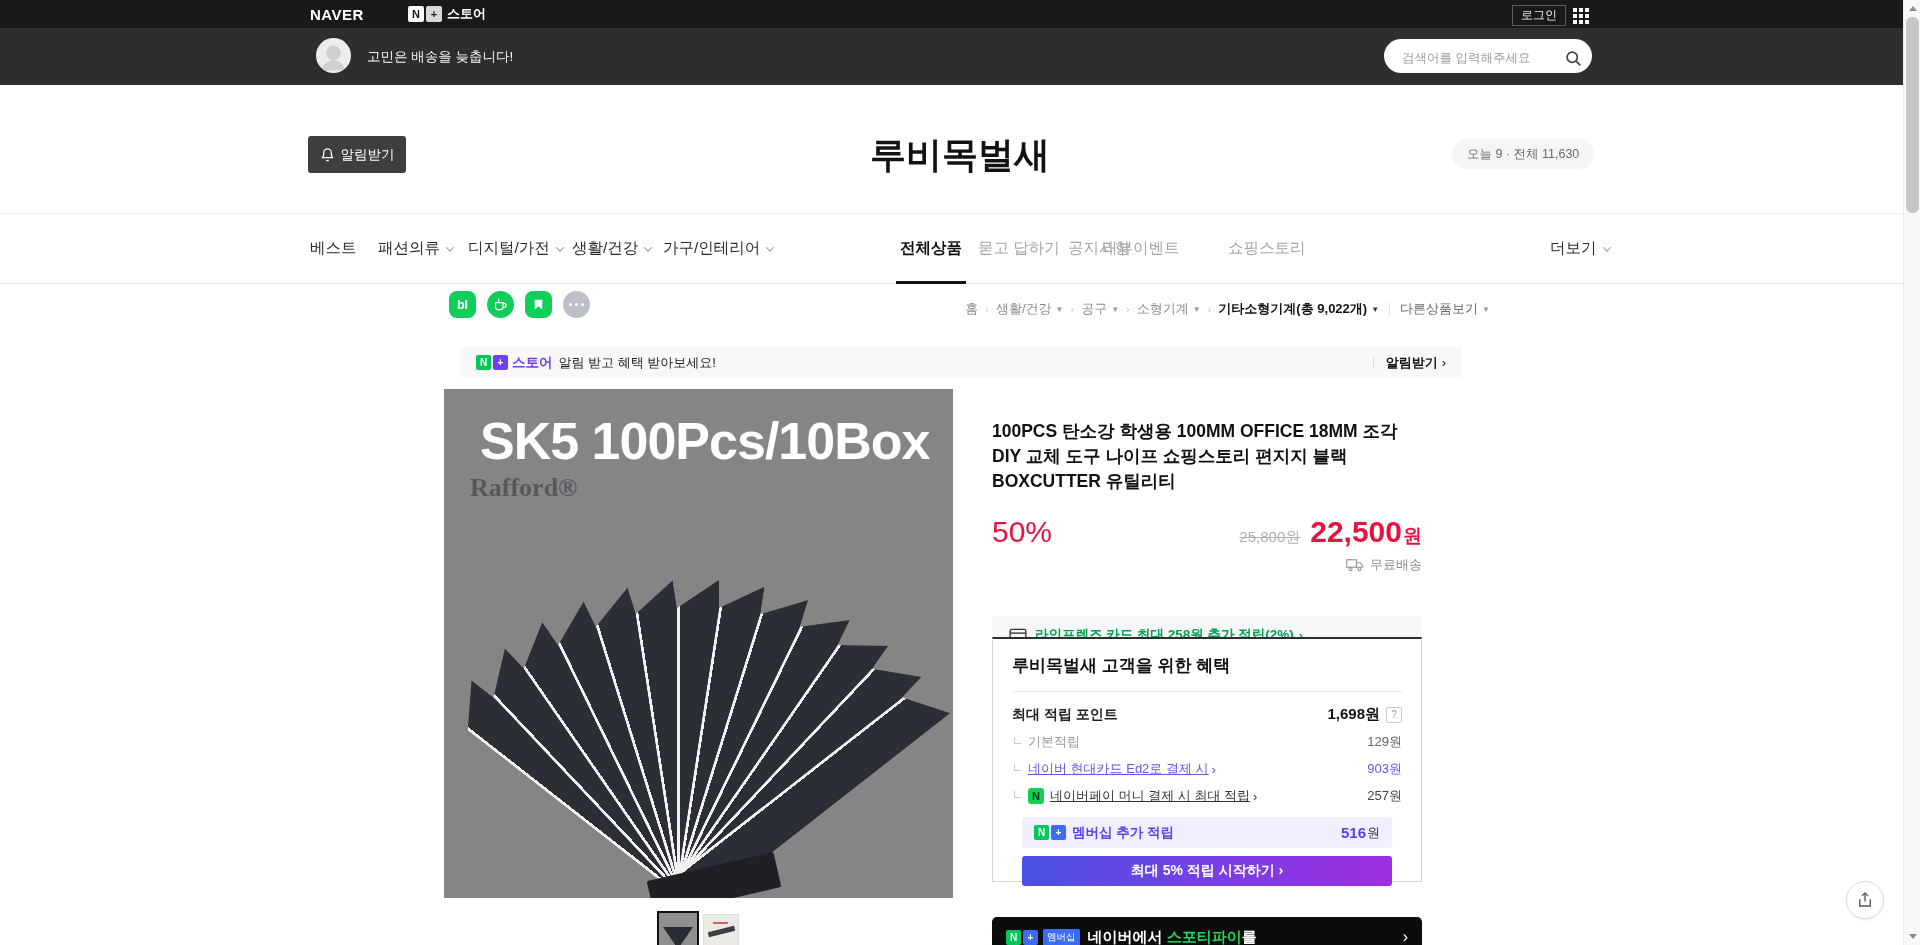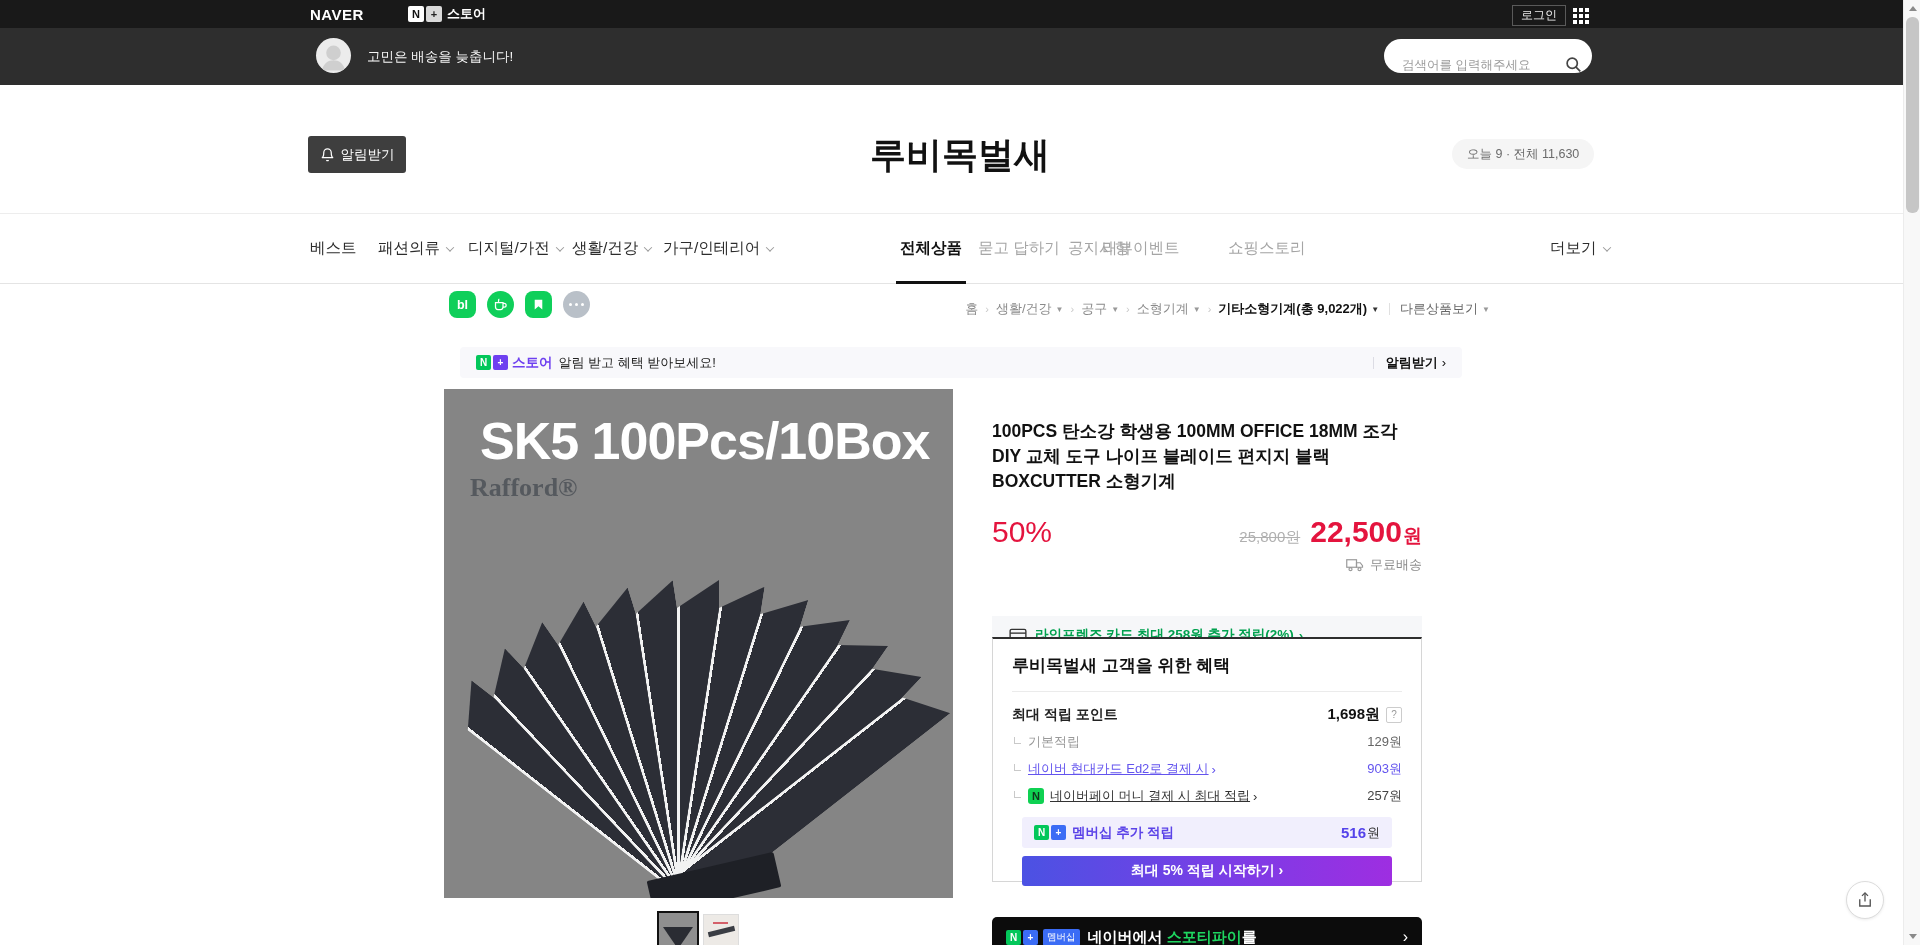--- a/index.html
+++ b/index.html
@@ -16,21 +16,21 @@
   .nplus .st{color:#fff;font-weight:700;font-size:13px;margin-left:3px;}
   .login-btn{position:absolute;left:1512px;top:5px;height:21px;padding:0 8px;border:1px solid #5a5a5a;background:transparent;color:#ededed;font-size:12px;display:flex;align-items:center;cursor:pointer;}
   .apps-icon{position:absolute;left:1573px;top:8px;display:grid;grid-template-columns:repeat(3,4px);grid-gap:2px;cursor:pointer;}
   .apps-icon i{width:4px;height:4px;background:#fff;display:block;}
 
   
   .storebar{position:absolute;left:0;top:28px;width:100%;height:57px;background:#2e2e2e;}
   .avatar{position:absolute;left:316px;top:10px;width:35px;height:35px;border-radius:50%;background:#ececec;overflow:hidden;}
   .avatar svg{display:block;margin:5px auto 0;}
   .greeting{position:absolute;left:367px;top:20px;color:#f5f5f5;font-size:13.5px;}
-  .search-pill{position:absolute;left:1384px;top:11px;width:208px;height:34px;background:#fff;border-radius:17px;display:flex;align-items:flex-end;padding:4px 12px 0 16px;}
+  .search-pill{position:absolute;left:1384px;top:11px;width:208px;height:34px;background:#fff;border-radius:17px;display:flex;align-items:center;padding:4px 12px 0 16px;}
   .search-pill input{border:none;outline:none;flex:1;font-size:12.5px;color:#333;background:transparent;}
   .search-pill input::placeholder{color:#9a9a9a;}
 
   
   .store-header{position:absolute;left:0;top:85px;width:100%;height:128px;background:#fff;}
   .notify-btn{position:absolute;left:308px;top:51px;width:98px;height:37px;background:#3e3e3e;border:none;border-radius:3px;color:#fff;font-size:13.5px;display:flex;align-items:center;justify-content:center;gap:6px;cursor:pointer;}
   .store-title{position:absolute;left:50%;top:46px;transform:translateX(-50%);font-size:36px;font-weight:800;color:#111;}
   .stats-pill{position:absolute;left:1452px;top:54px;height:30px;border-radius:15px;background:#f5f5f5;color:#6b6b6b;font-size:12.5px;display:flex;align-items:center;padding:0 15px;}
 
   
@@ -334,21 +334,21 @@
     <div class="g-brand">Rafford®</div>
   </div>
   <div class="thumb t1">
       <div class="mini-fan"></div>
     </div>
   <div class="thumb t2">
       <div class="rd"></div>
       <div class="sl"></div>
     </div>
 
-  <div class="p-title">100PCS 탄소강 학생용 100MM OFFICE 18MM 조각 DIY 교체 도구 나이프 블레이드 편지지 블랙 BOXCUTTER 소형기계</div>
+  <div class="p-title">100PCS 탄소강 학생용 100MM OFFICE 18MM 조각 DIY 교체 도구 나이프 쇼핑스토리 편지지 블랙 BOXCUTTER 유틸리티</div>
   <div class="discount">50%</div>
   <div class="price-row">
     <span class="orig-price">25,800원</span>
     <span><span class="cur-price">22,500</span><span class="cur-unit">원</span></span>
   </div>
   <div class="ship-row">
     <span style="display:flex;">
       <svg width="18" height="14" viewBox="0 0 24 18" fill="none" stroke="#9a9a9a" stroke-width="1.6">
           <rect x="1" y="2" width="13" height="10"></rect>
           <path d="M14 6h5l3 4v2h-8z"></path>

